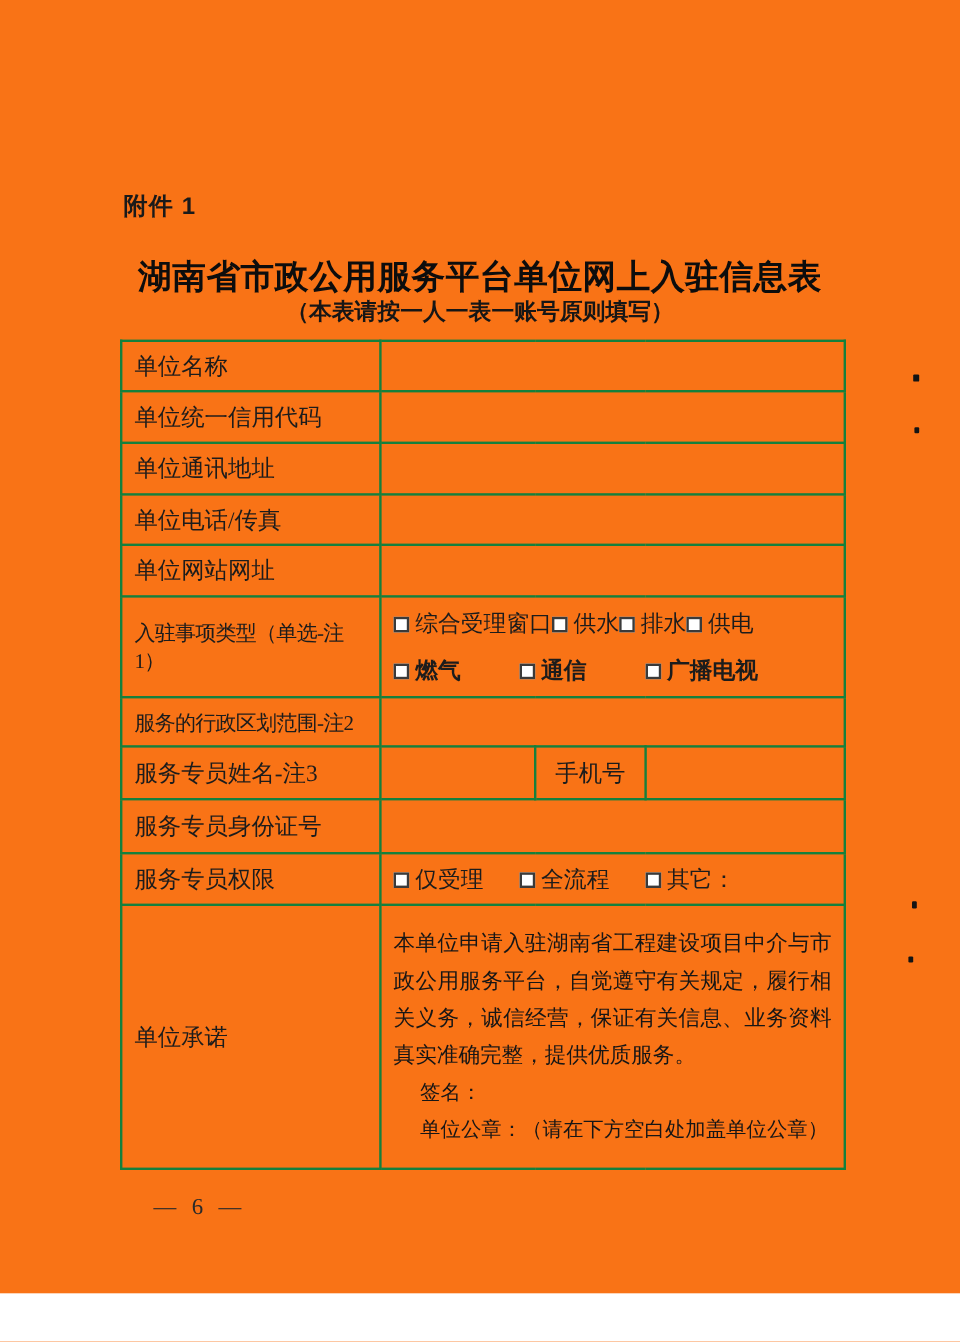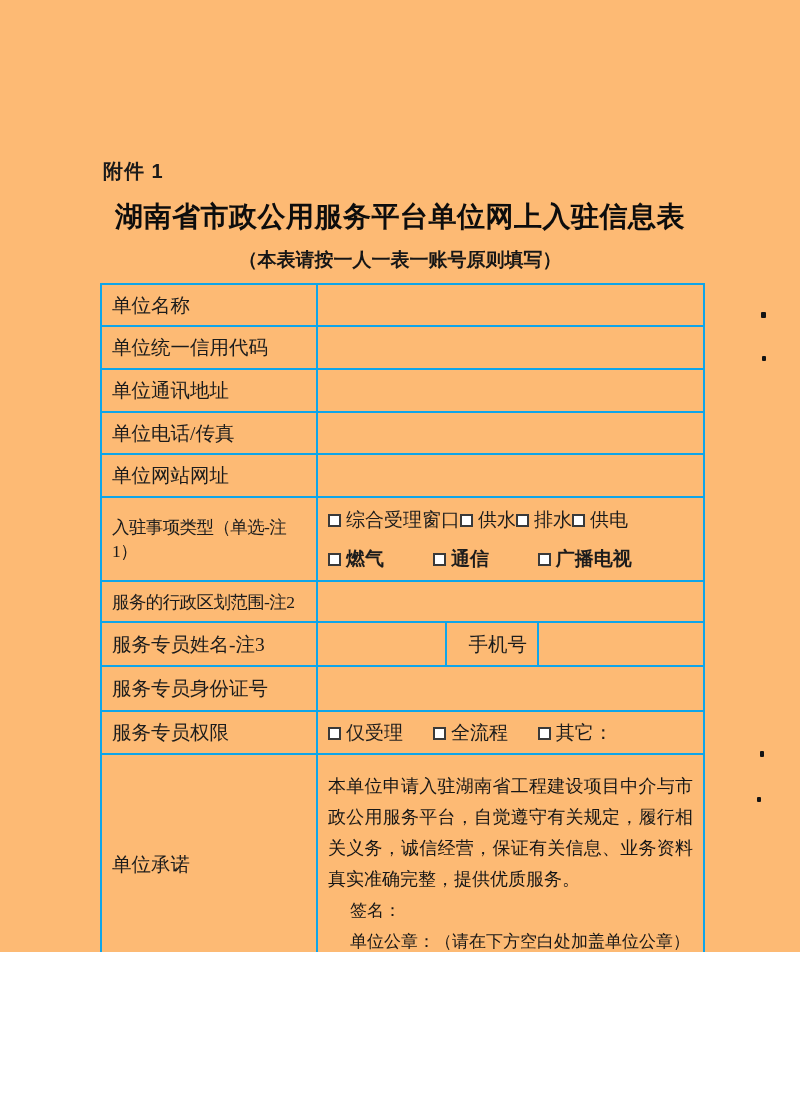--- a/index.html
+++ b/index.html
@@ -1,59 +1,59 @@
 <!DOCTYPE html>
 <html><head>
 <meta charset="utf-8">
 <style>
   * { margin:0; padding:0; box-sizing:border-box; }
   html,body { background:#ffffff; }
   .page {
     position:relative;
-    width:800px; height:952px;
-    background:#fdba74;
+    width:800px; height:1078px;
+    background:#f97316;
     color:#1f1f1f;
     font-family:"Liberation Serif", serif;
     overflow:hidden;
   }
   .attachment {
     position:absolute; left:103px; top:158px;
     font-family:"Liberation Sans", sans-serif;
     font-size:20px; font-weight:600; color:#1a1a1a;
     letter-spacing:1px;
   }
   .title {
-    position:absolute; left:90px; top:198px; width:620px;
+    position:absolute; left:90px; top:212px; width:620px;
     text-align:center;
     font-family:"Liberation Sans", sans-serif;
     font-size:28px; font-weight:bold; color:#0d0d0d;
     letter-spacing:0.5px;
   }
   .subtitle {
     position:absolute; left:90px; top:247px; width:620px;
     text-align:center;
     font-family:"Liberation Sans", sans-serif;
     font-size:19px; font-weight:600; color:#161616;
   }
   table.form-table {
     position:absolute; left:100px; top:283px;
     width:603px;
     border-collapse:collapse;
     table-layout:fixed;
     font-size:19.5px; color:#1c1c1c;
   }
   table.form-table td {
-    border:2px solid #0ea5e9;
+    border:2px solid #15803d;
     padding:2px 10px;
     vertical-align:middle;
   }
   td.lbl { padding-left:13px; }
   td.lbl-top { vertical-align:top; padding-top:9px; }
   td.lbl-tight { font-size:17.5px; letter-spacing:-0.6px; }
-  td.phone-lbl { text-align:right; padding:2px 4px; }
+  td.phone-lbl { text-align:center; padding:2px 4px; }
   .cb {
     display:inline-block; width:13px; height:13px;
     border:2px solid #3a3a3a; background:#fff;
     margin-right:5px; vertical-align:-1px;
   }
   .opt { white-space:nowrap; font-size:19px; }
   .opt-line1 { display:flex; justify-content:flex-start; padding:7px 6px 0 0; }
   .opt-line2 { padding:13px 0 6px 0; }
   .opt-line2 .opt { margin-right:44px;font-weight:bold; }
   .perm-line .opt { margin-right:25px; }

